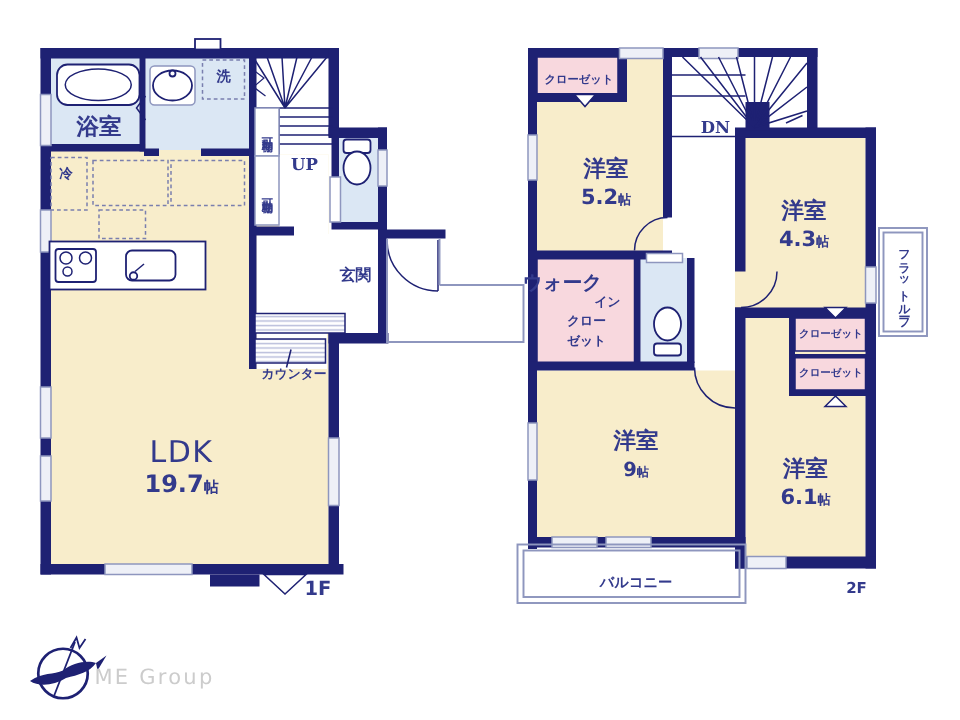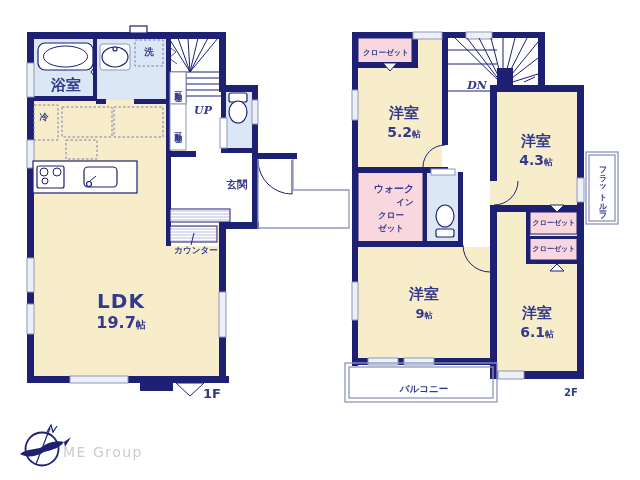--- a/index.html
+++ b/index.html
@@ -21,21 +21,21 @@
   .thinfill{fill:#ffffff;stroke:var(--outline);stroke-width:1.3;}
   .fix{fill:#ffffff;stroke:var(--wall);stroke-width:1.2;}
   .fixg{fill:#ffffff;stroke:var(--outline);stroke-width:1;}
   .line{stroke:var(--wall);stroke-width:1;fill:none;}
   .dash{fill:none;stroke:#7a7fae;stroke-width:1;stroke-dasharray:2.5 2;}
   .tri{fill:#ffffff;stroke:var(--wall);stroke-width:1;}
   .arc{fill:none;stroke:var(--wall);stroke-width:1;}
   .lb{position:absolute;transform:translate(-50%,-50%);color:var(--text);
       white-space:nowrap;line-height:1;font-weight:600;}
   .lb.vert{writing-mode:vertical-rl;text-orientation:upright;letter-spacing:1px;}
-  .lb.ital{font-family:"DejaVu Serif",serif;font-style:italic;font-weight:600;}
+  .lb.ital{font-family:"DejaVu Serif",serif;font-weight:600;}
   .unit{font-size:62%;}
   #brand-text{position:absolute;left:63px;top:452px;transform:translateY(-50%);
       color:var(--brand);font-size:14px;letter-spacing:1.5px;font-weight:500;}
 </style>
 </head>
 <body>
 
 <div id="stage">
 
 <svg id="plan" width="640" height="480" viewBox="0 0 640 480">
@@ -221,31 +221,31 @@
 </svg>
 
 <div class="lb" style="left:66px;top:85px;font-size:15px">浴室</div>
 <div class="lb" style="left:149px;top:52px;font-size:9.5px">洗</div>
 <div class="lb" style="left:44px;top:117px;font-size:9px">冷</div>
 <div class="lb vert" style="left:178px;top:87px;font-size:7.5px">可動棚</div>
 <div class="lb vert" style="left:178px;top:128px;font-size:7.5px">可動棚</div>
 <div class="lb ital" style="left:203px;top:110px;font-size:11px">UP</div>
 <div class="lb" style="left:237px;top:184px;font-size:10.5px">玄関</div>
 <div class="lb" style="left:196px;top:250px;font-size:8.5px">カウンター</div>
-<div class="lb" style="left:121px;top:301px;font-size:20px;font-weight:700;letter-spacing:1px">LDK</div>
+<div class="lb" style="left:121px;top:301px;font-size:20px;font-weight:400;letter-spacing:1px">LDK</div>
 <div class="lb" style="left:121px;top:323px;font-size:16px"><span>19.7</span><span class="unit">帖</span></div>
 <div class="lb" style="left:212px;top:393px;font-size:13px">1F</div>
 
 <div class="lb" style="left:386px;top:53px;font-size:7.5px">クローゼット</div>
 <div class="lb" style="left:404px;top:113px;font-size:15px">洋室</div>
 <div class="lb" style="left:404px;top:132px;font-size:14px"><span>5.2</span><span class="unit">帖</span></div>
 <div class="lb ital" style="left:477px;top:85px;font-size:11px">DN</div>
 <div class="lb" style="left:536px;top:141px;font-size:15px">洋室</div>
 <div class="lb" style="left:536px;top:160px;font-size:14px"><span>4.3</span><span class="unit">帖</span></div>
-<div class="lb" style="left:394px;top:189px;font-size:10px">ウォーク</div>
+<div class="lb" style="left:375px;top:189px;font-size:13px">ウォーク</div>
 <div class="lb" style="left:405px;top:202px;font-size:8.5px">イン</div>
 <div class="lb" style="left:391px;top:215px;font-size:8.5px">クロー</div>
 <div class="lb" style="left:391px;top:228px;font-size:8.5px">ゼット</div>
 <div class="lb" style="left:554px;top:223px;font-size:7px">クローゼット</div>
 <div class="lb" style="left:554px;top:249px;font-size:7px">クローゼット</div>
 <div class="lb vert" style="left:602px;top:188px;font-size:8px;letter-spacing:0">フラットルーフ</div>
 <div class="lb" style="left:424px;top:294px;font-size:15px">洋室</div>
 <div class="lb" style="left:424px;top:314px;font-size:13px"><span>9</span><span class="unit">帖</span></div>
 <div class="lb" style="left:537px;top:313px;font-size:15px">洋室</div>
 <div class="lb" style="left:537px;top:332px;font-size:14px"><span>6.1</span><span class="unit">帖</span></div>

